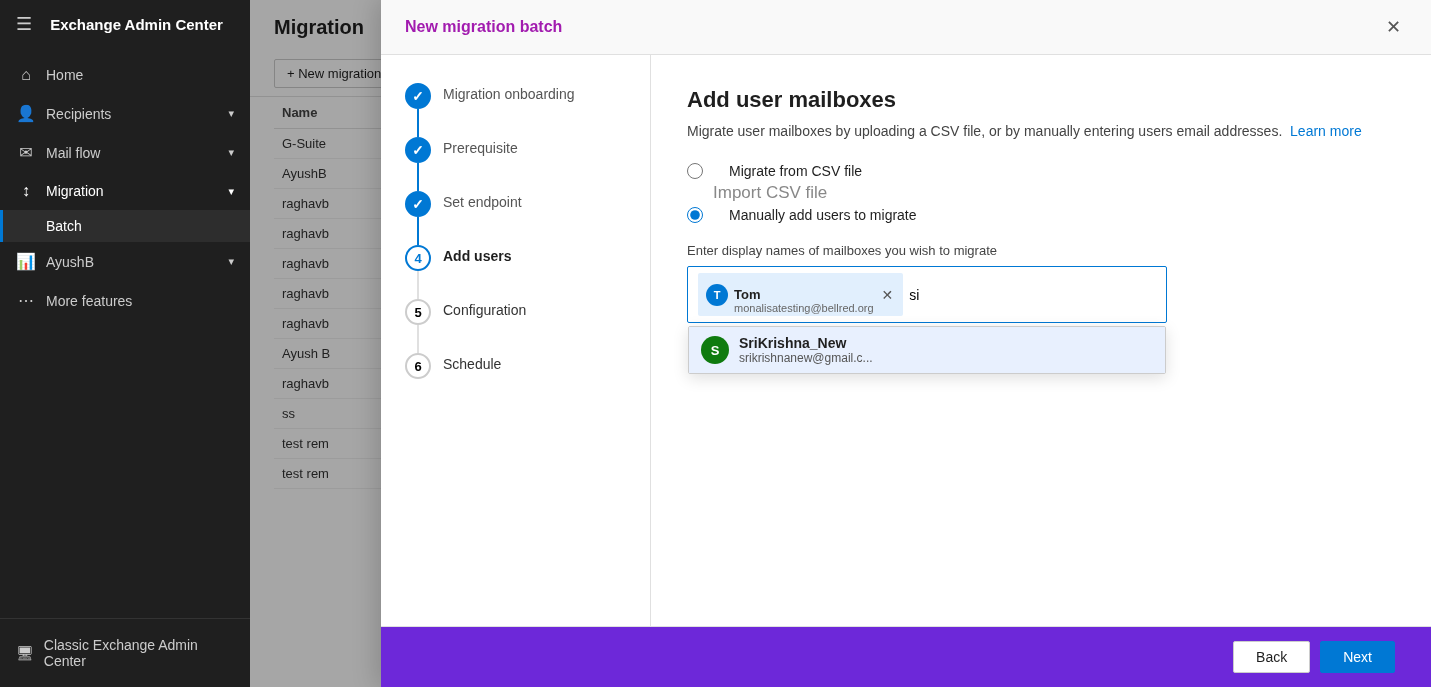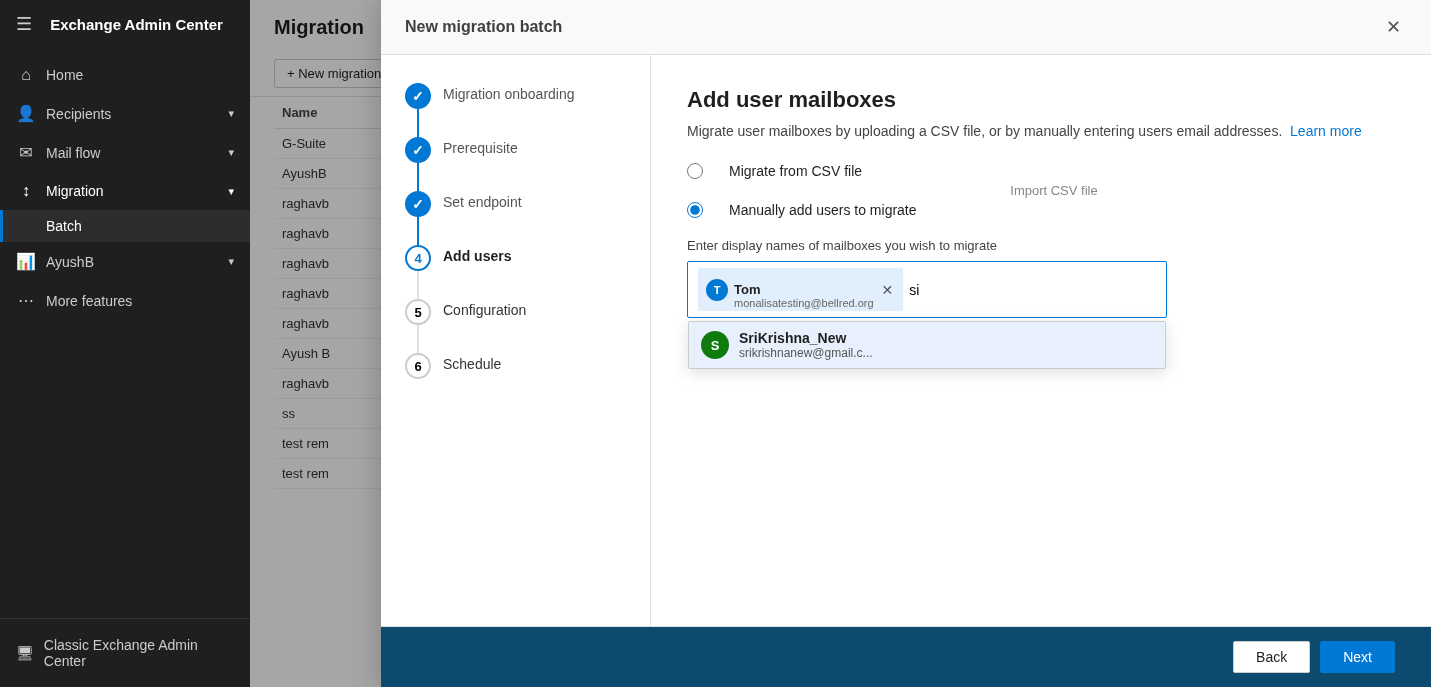--- a/index.html
+++ b/index.html
@@ -169,21 +169,21 @@
       display: flex;
       align-items: center;
       justify-content: space-between;
       padding: 14px 24px;
       border-bottom: 1px solid #e0e0e0;
       background: #f9f9f9;
     }
     .modal-title {
       font-size: 16px;
       font-weight: 600;
-      color: #404040;
+      color: #a21caf;
     }
     .modal-close {
       cursor: pointer;
       font-size: 18px;
       color: #555;
       background: none;
       border: none;
       padding: 2px 6px;
     }
     .modal-body {
@@ -292,26 +292,25 @@
       width: 16px;
       height: 16px;
       cursor: pointer;
     }
     .radio-label {
       font-size: 14px;
       color: #1f1f1f;
       font-weight: 500;
     }
     .radio-sublabel {
-      font-size: 13px;
+      font-size: 17px;
       color: #888;
       margin-left: 26px;
       margin-top: -4px;
       margin-bottom: 4px;
-      text-align: center;
     }
 
     
     .users-input-label {
       font-size: 13px;
       color: #444;
       margin-bottom: 8px;
     }
     .users-input-box {
       border: 1px solid #0078d4;
@@ -405,21 +404,21 @@
     .suggestion-email { font-size: 12px; color: #555; }
 
     
     .modal-footer {
       display: flex;
       align-items: center;
       justify-content: flex-end;
       padding: 14px 36px;
       border-top: 1px solid #e0e0e0;
       gap: 10px;
-      background: #0c4a6e;
+      background: #6d28d9;
     }
     .btn-back {
       padding: 7px 22px;
       border: 1px solid #ccc;
       background: #fff;
       border-radius: 2px;
       font-size: 14px;
       color: #1f1f1f;
       cursor: pointer;
     }

